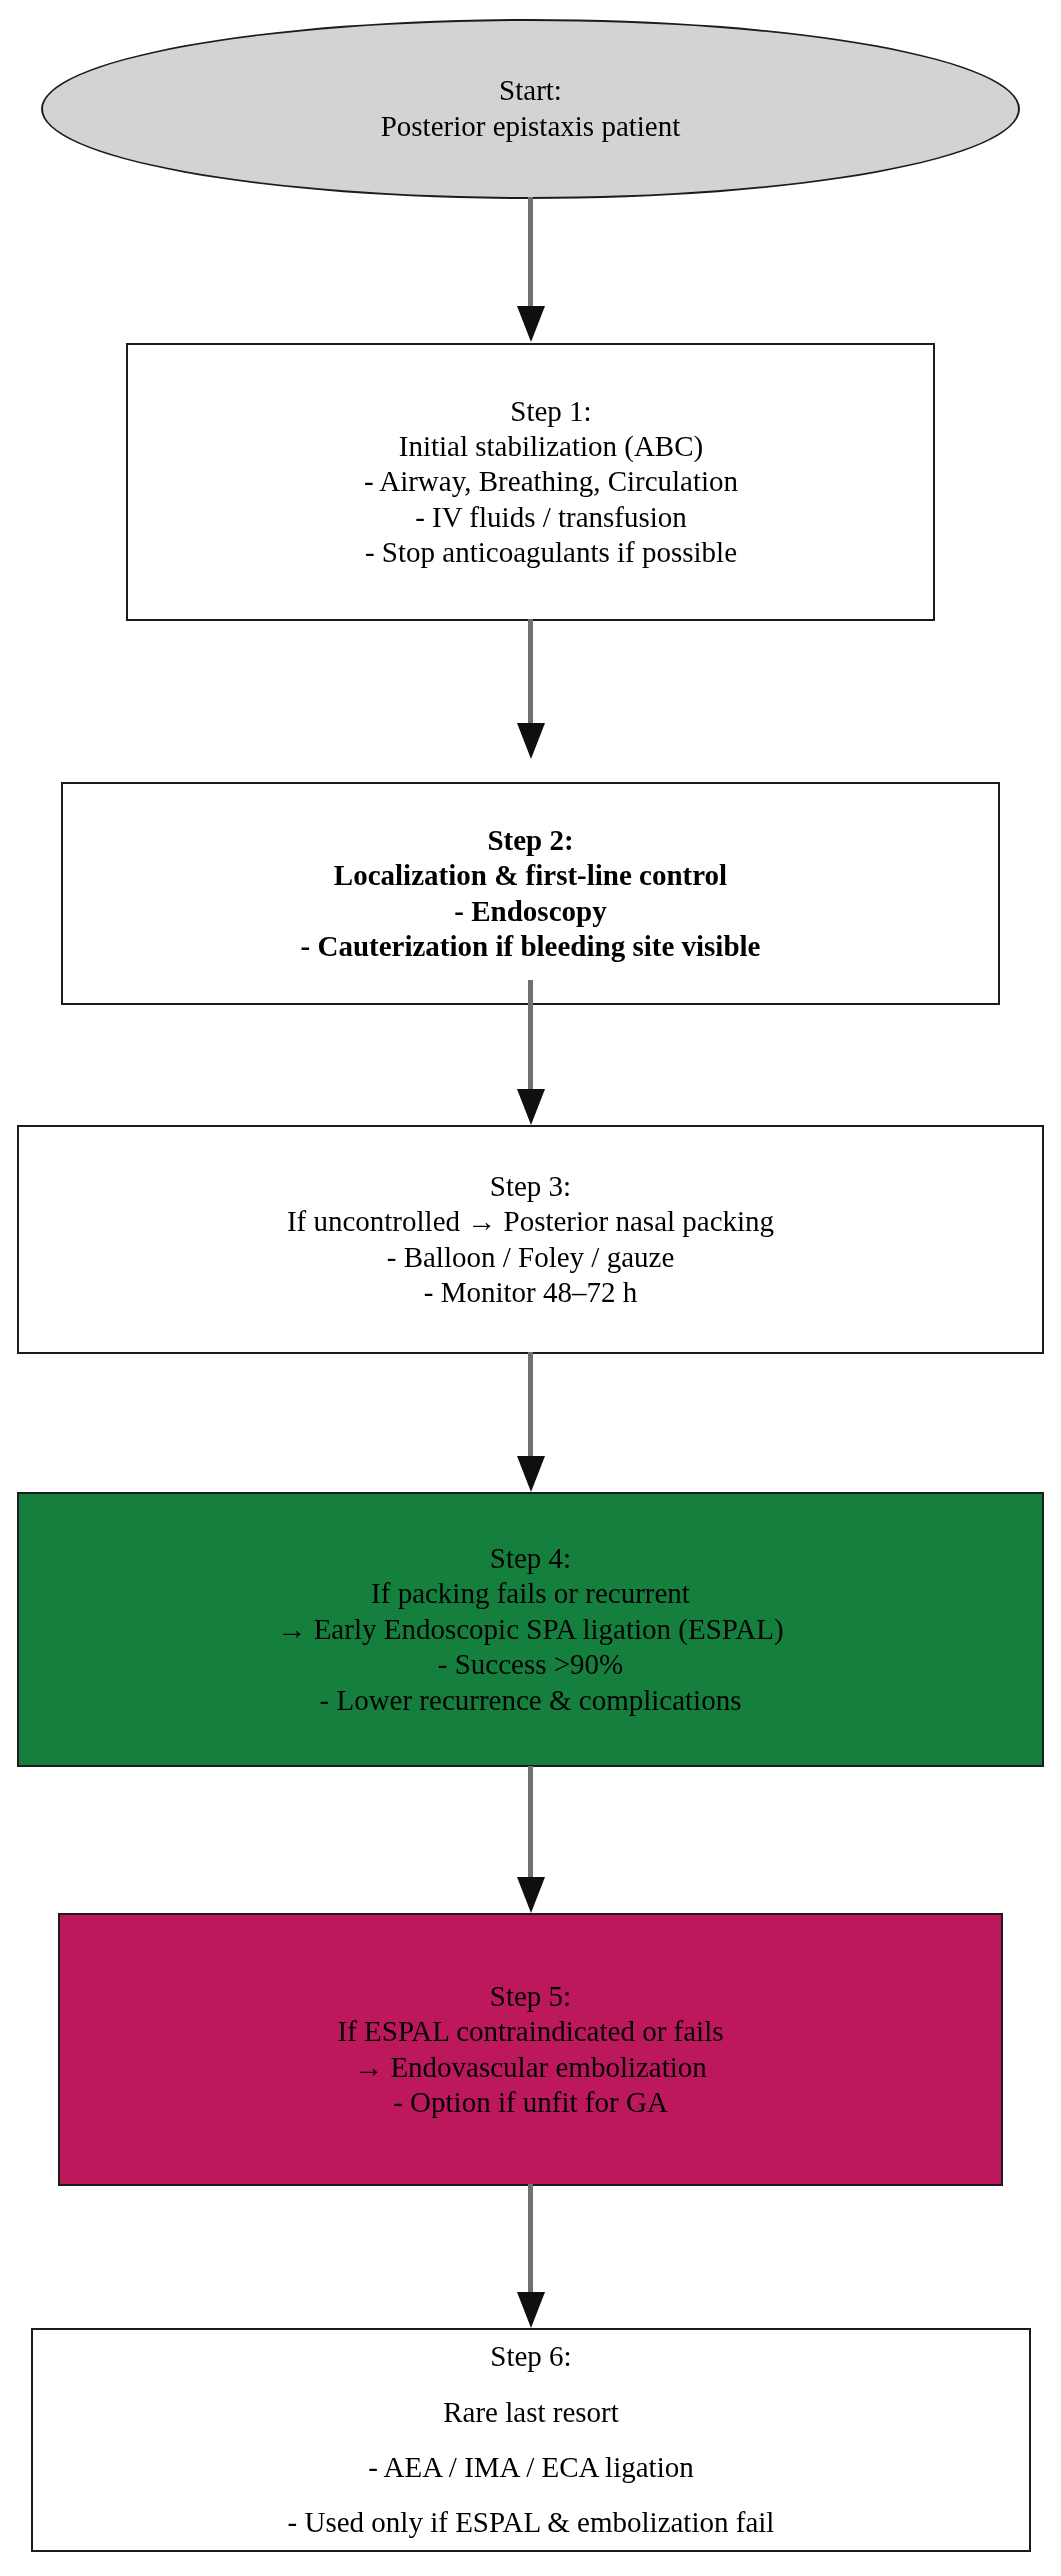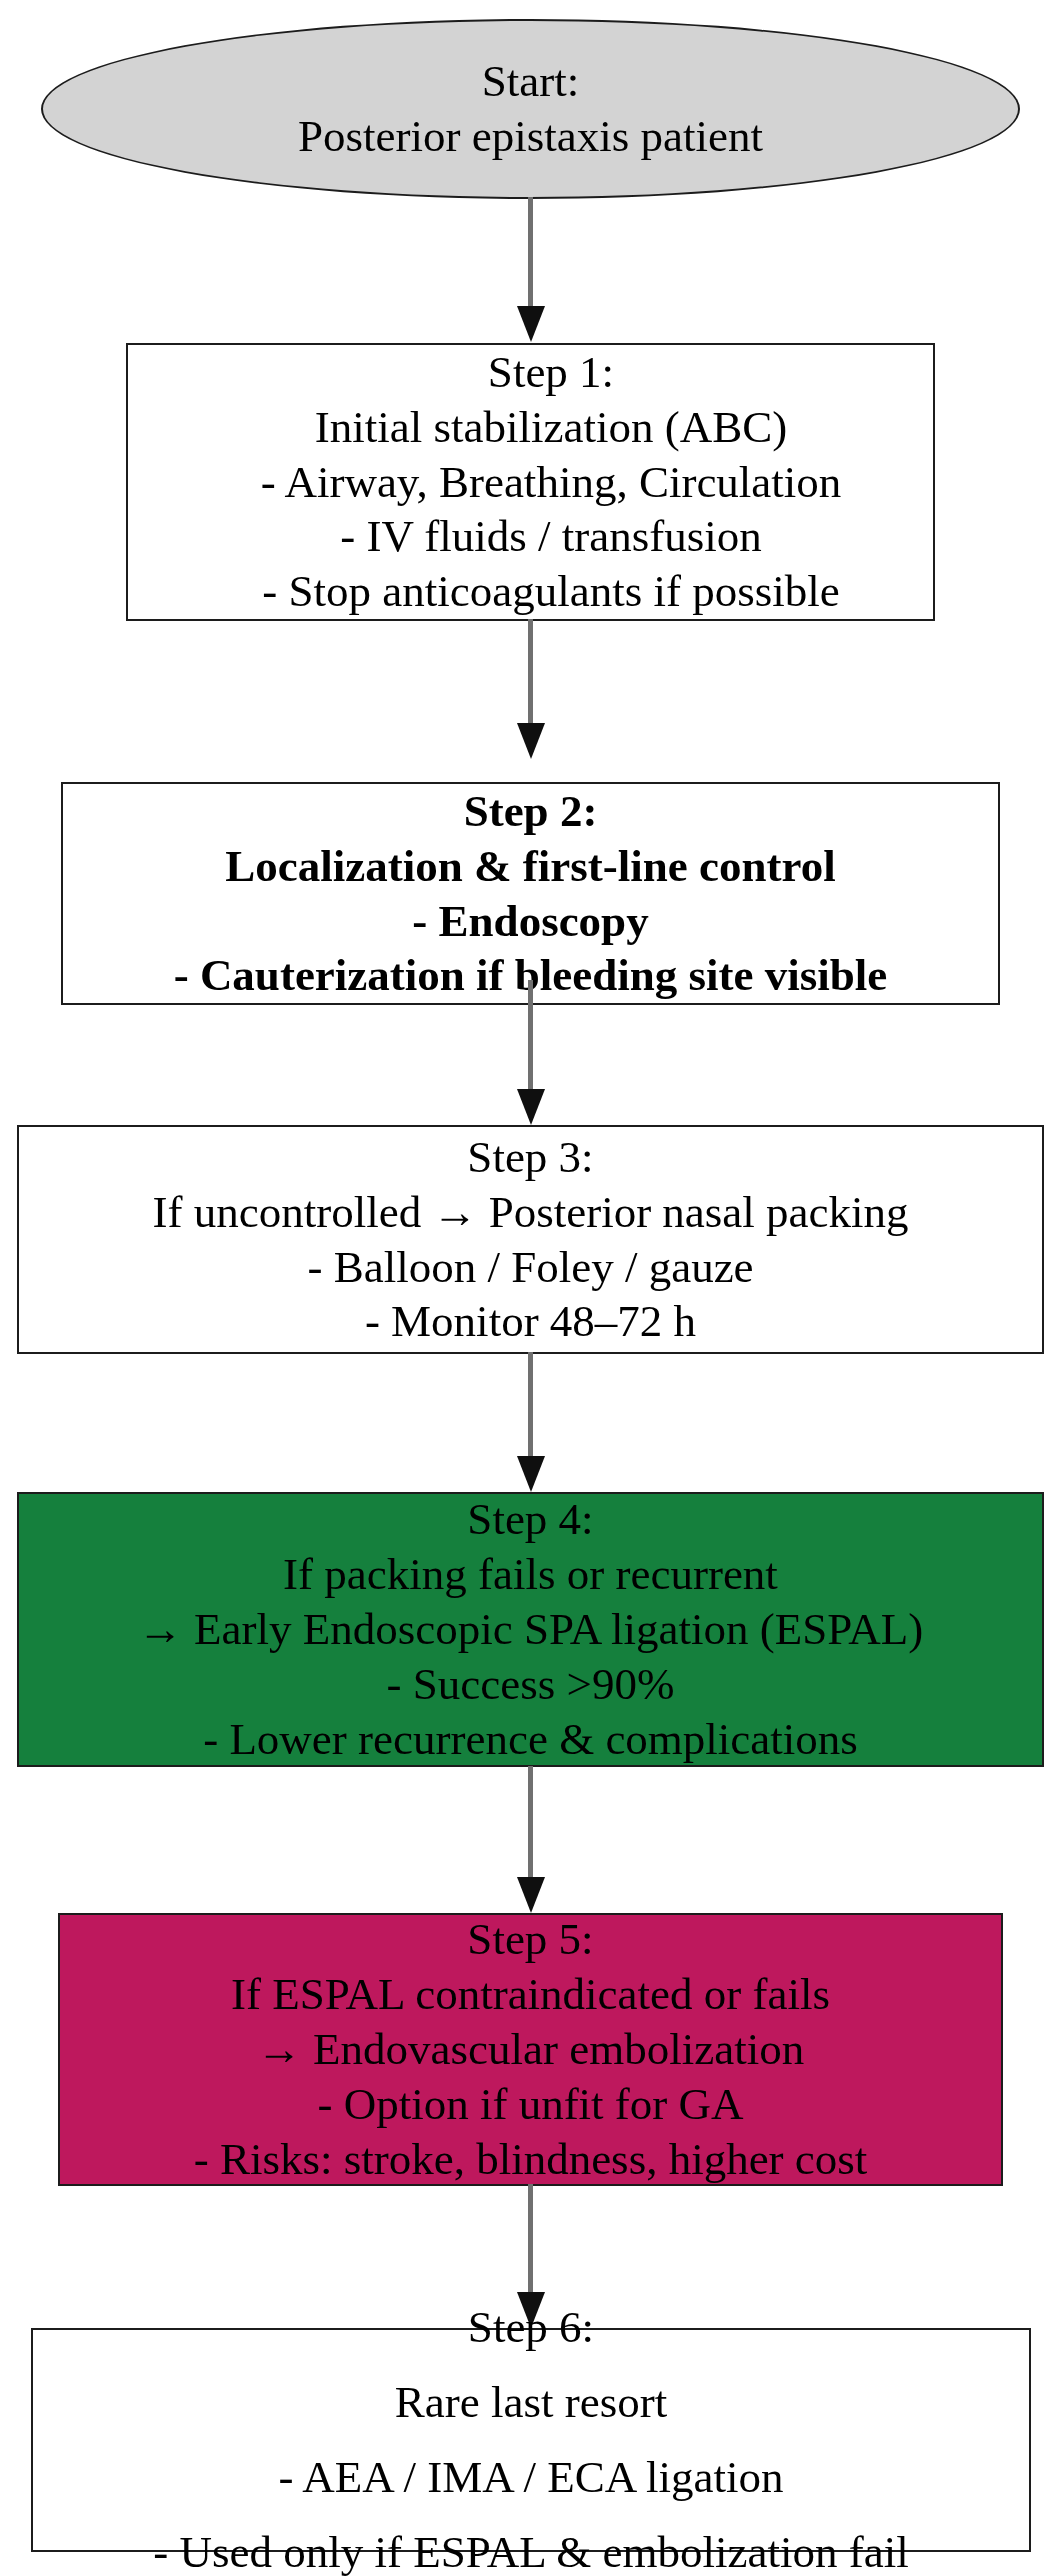--- a/index.html
+++ b/index.html
@@ -14,21 +14,21 @@
   .node {
     position: absolute;
     box-sizing: border-box;
     border: 2.6px solid #1c1c1c;
     background: #ffffff;
     display: flex;
     flex-direction: column;
     justify-content: center;
     align-items: center;
     text-align: center;
-    font-size: 45px;
+    font-size: 29px;
     line-height: 1.22;
   }
   .node .line { white-space: nowrap; }
   .ellipse { border-radius: 50%; }
 
   
   #node-start { left: 41px;  top: 18.7px;   width: 979px; height: 180px; }
   #node-step1 { left: 126px; top: 343px;  width: 809px;  height: 278px; }
   #node-step2 { left: 61px;  top: 782px;  width: 939px; height: 223px; font-weight: bold; }
   #node-step3 { left: 17px;  top: 1125px; width: 1027px; height: 229px; }
@@ -122,21 +122,20 @@
   <div class="arrow" id="arrow-5">
     <div class="shaft"></div>
     <div class="head"></div>
   </div>
 
   <div class="node" id="node-step5" style="background: #be185d;">
     <div class="line">Step 5:</div>
     <div class="line">If ESPAL contraindicated or fails</div>
     <div class="line">→ Endovascular embolization</div>
     <div class="line">- Option if unfit for GA</div>
-    <div class="line">- Risks: stroke, blindness, higher cost</div>
   </div>
 
   <div class="arrow" id="arrow-6">
     <div class="shaft"></div>
     <div class="head"></div>
   </div>
 
   <div class="node" id="node-step6" style="background: rgb(255, 255, 255);">
     <div class="line">Step 6:</div>
     <div class="line">Rare last resort</div>

